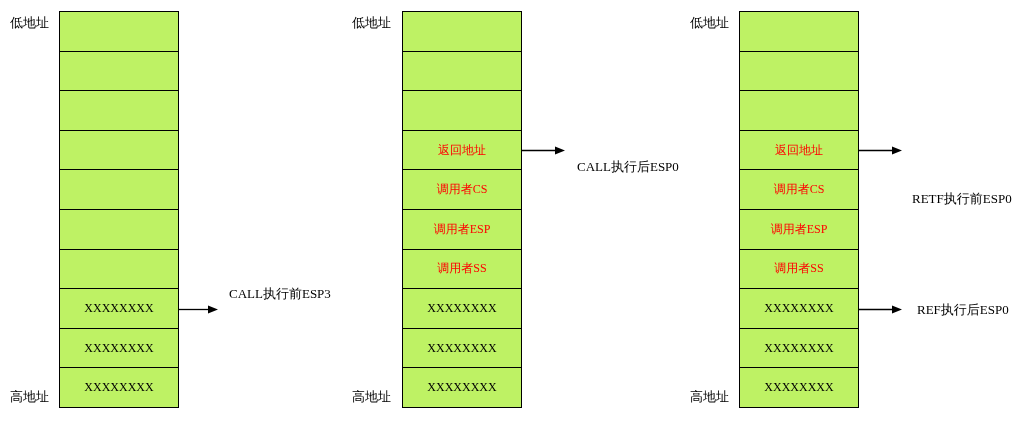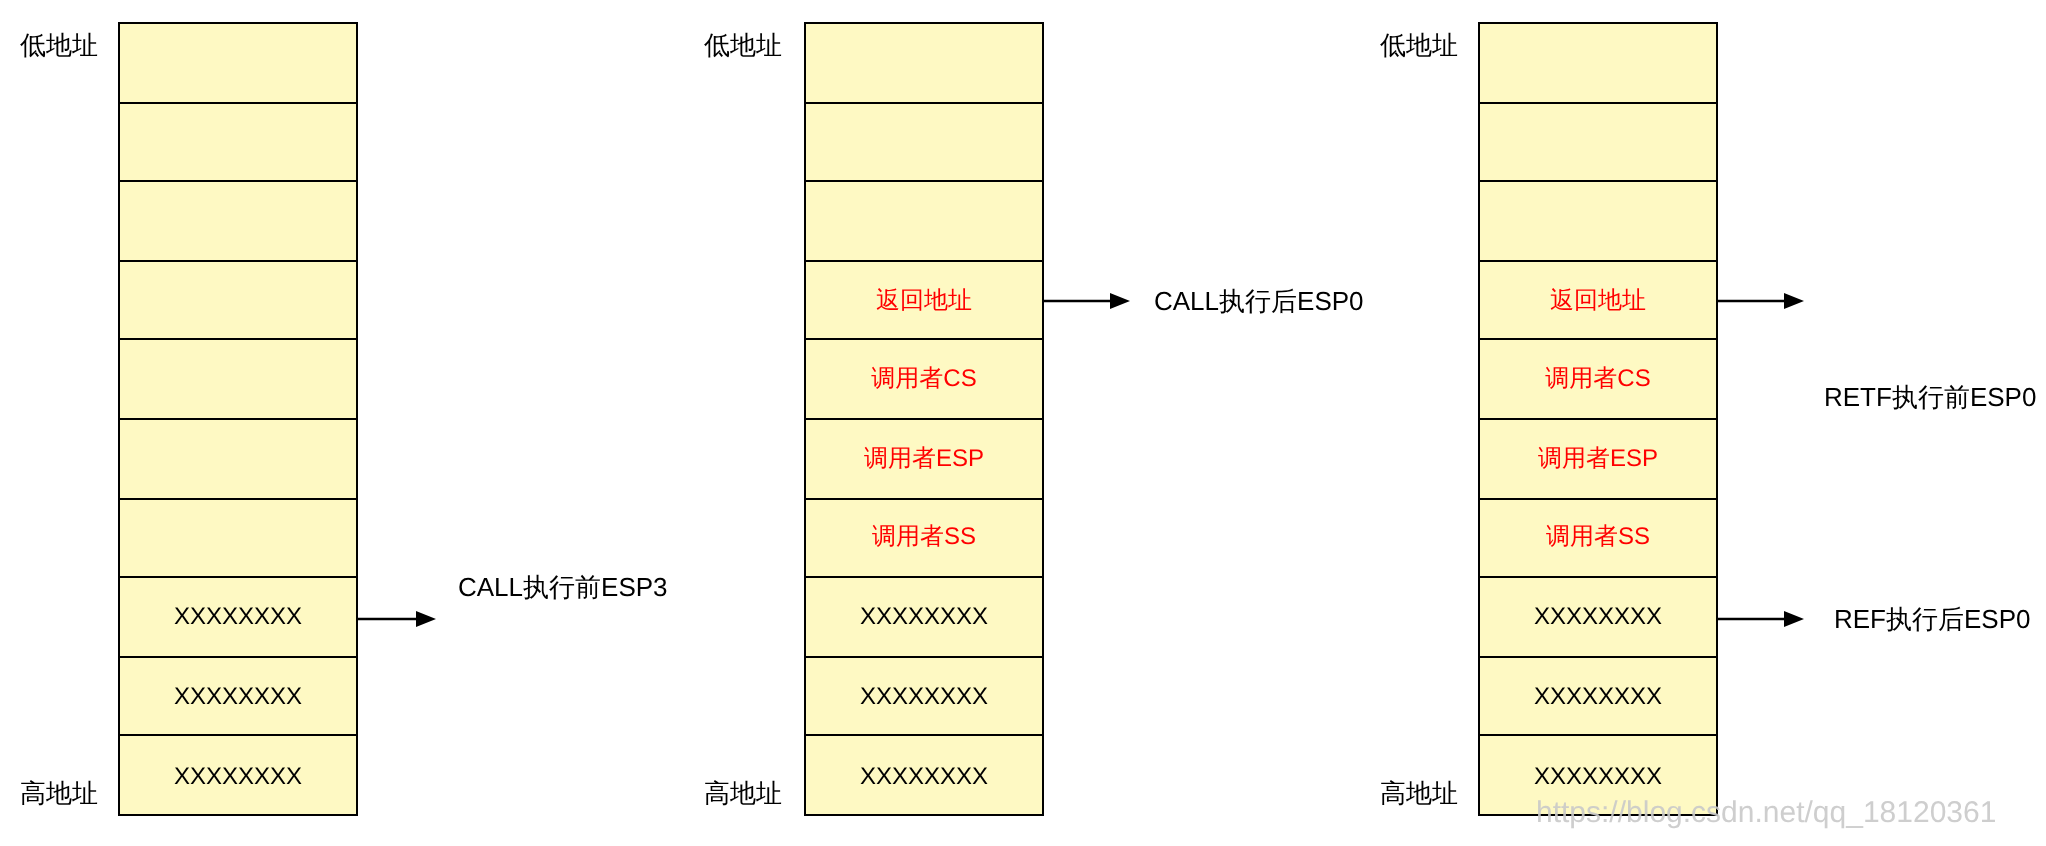--- a/index.html
+++ b/index.html
@@ -1,39 +1,39 @@
 <!DOCTYPE html>
 <html><head>
 <meta charset="utf-8">
 <style>
   html, body { margin: 0; padding: 0; background: #ffffff; }
   .canvas {
     position: relative;
     width: 1023px;
     height: 423px;
     background: #ffffff;
-    font-family: Liberation Sans, sans-serif;
+    font-family: Liberation Serif, serif;
     overflow: hidden;
   }
   .addr-label {
     position: absolute;
     font-size: 13px;
     color: #000000;
     white-space: nowrap;
   }
   .stack {
     position: absolute;
     top: 11px;
     width: 120px;
     height: 397px;
     box-sizing: border-box;
     border: 1.4px solid #000000;
     display: flex;
     flex-direction: column;
-    background: #fef9c3;
+    background: #bef264;
   }
   .cell {
     flex: 1;
     box-sizing: border-box;
     border-bottom: 1.4px solid #000000;
     display: flex;
     align-items: center;
     justify-content: center;
     font-size: 12px;
     color: #000000;
@@ -103,21 +103,21 @@
     <div class="cell">XXXXXXXX</div>
   </div>
   <div class="addr-label" style="left:352px; top:388px;">高地址</div>
 
   <div class="arrow" style="left:522px; top:144px;">
     <svg width="44" height="13" xmlns="http://www.w3.org/2000/svg">
       <line x1="0" y1="6.5" x2="34" y2="6.5" stroke="#000000" stroke-width="1.3"></line>
       <polygon points="33,2.5 43,6.5 33,10.5" fill="#000000"></polygon>
     </svg>
   </div>
-  <div class="arrow-label" style="left:577px; top:143px;">CALL执行后ESP0</div>
+  <div class="arrow-label" style="left:577px; top:159px;">CALL执行后ESP0</div>
 
   <div class="addr-label" style="left:690px; top:14px;">低地址</div>
   <div class="stack" style="left:739px;">
     <div class="cell"></div>
     <div class="cell"></div>
     <div class="cell"></div>
     <div class="cell red">返回地址</div>
     <div class="cell red">调用者CS</div>
     <div class="cell red">调用者ESP</div>
     <div class="cell red">调用者SS</div>
@@ -136,15 +136,14 @@
   <div class="arrow-label" style="left:912px; top:143px;margin-top:48px;">RETF执行前ESP0</div>
 
   <div class="arrow" style="left:859px; top:303px;">
     <svg width="44" height="13" xmlns="http://www.w3.org/2000/svg">
       <line x1="0" y1="6.5" x2="34" y2="6.5" stroke="#000000" stroke-width="1.3"></line>
       <polygon points="33,2.5 43,6.5 33,10.5" fill="#000000"></polygon>
     </svg>
   </div>
   <div class="arrow-label" style="left:917px; top:302px;">REF执行后ESP0</div>
 
-  <div class="watermark">https://blog.csdn.net/qq_18120361</div>
 
 </div>
 
 </body></html>

